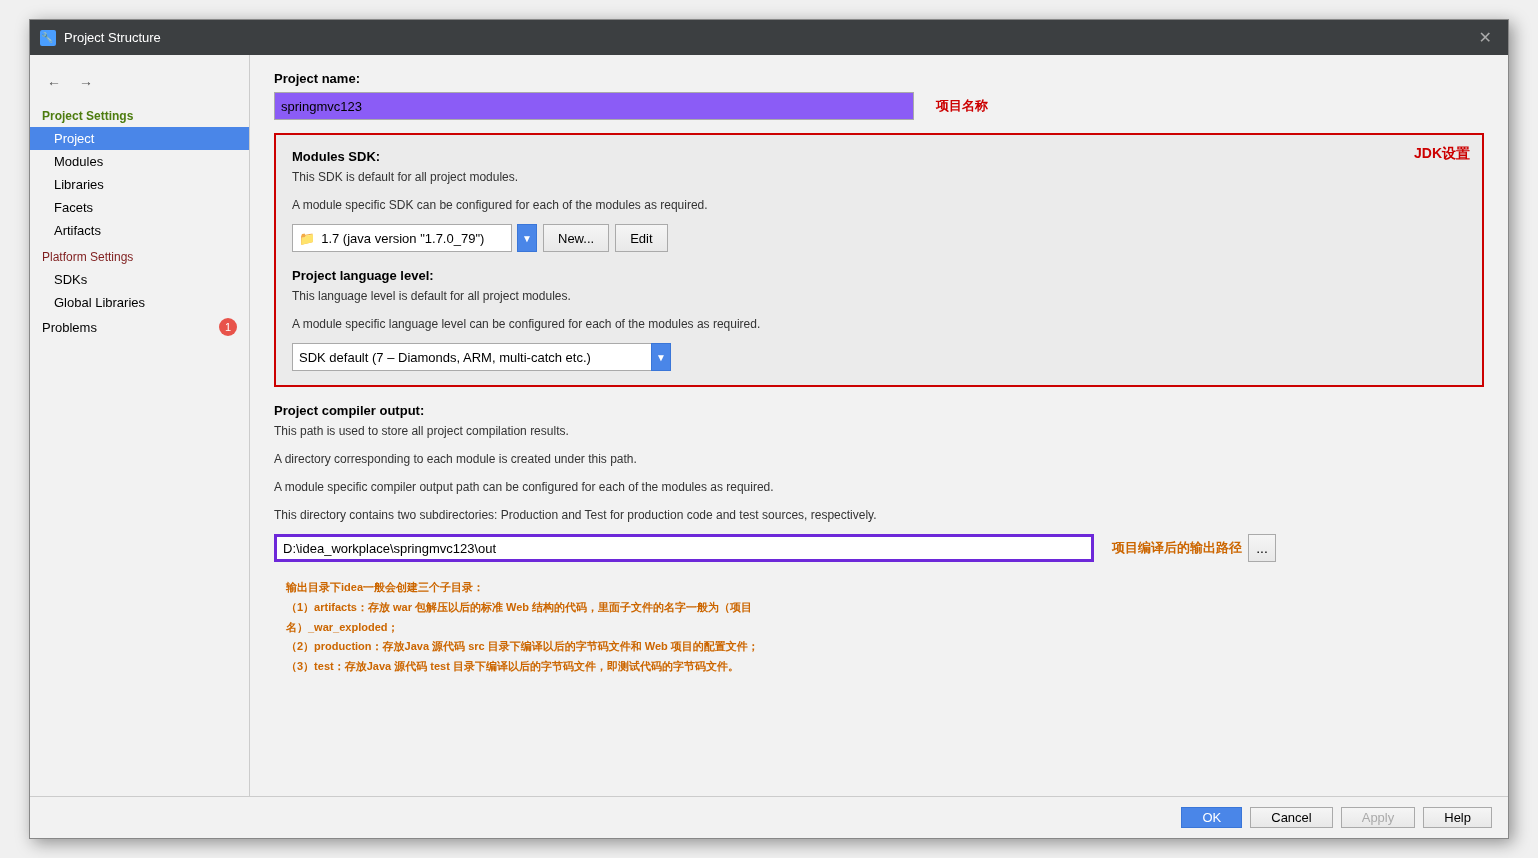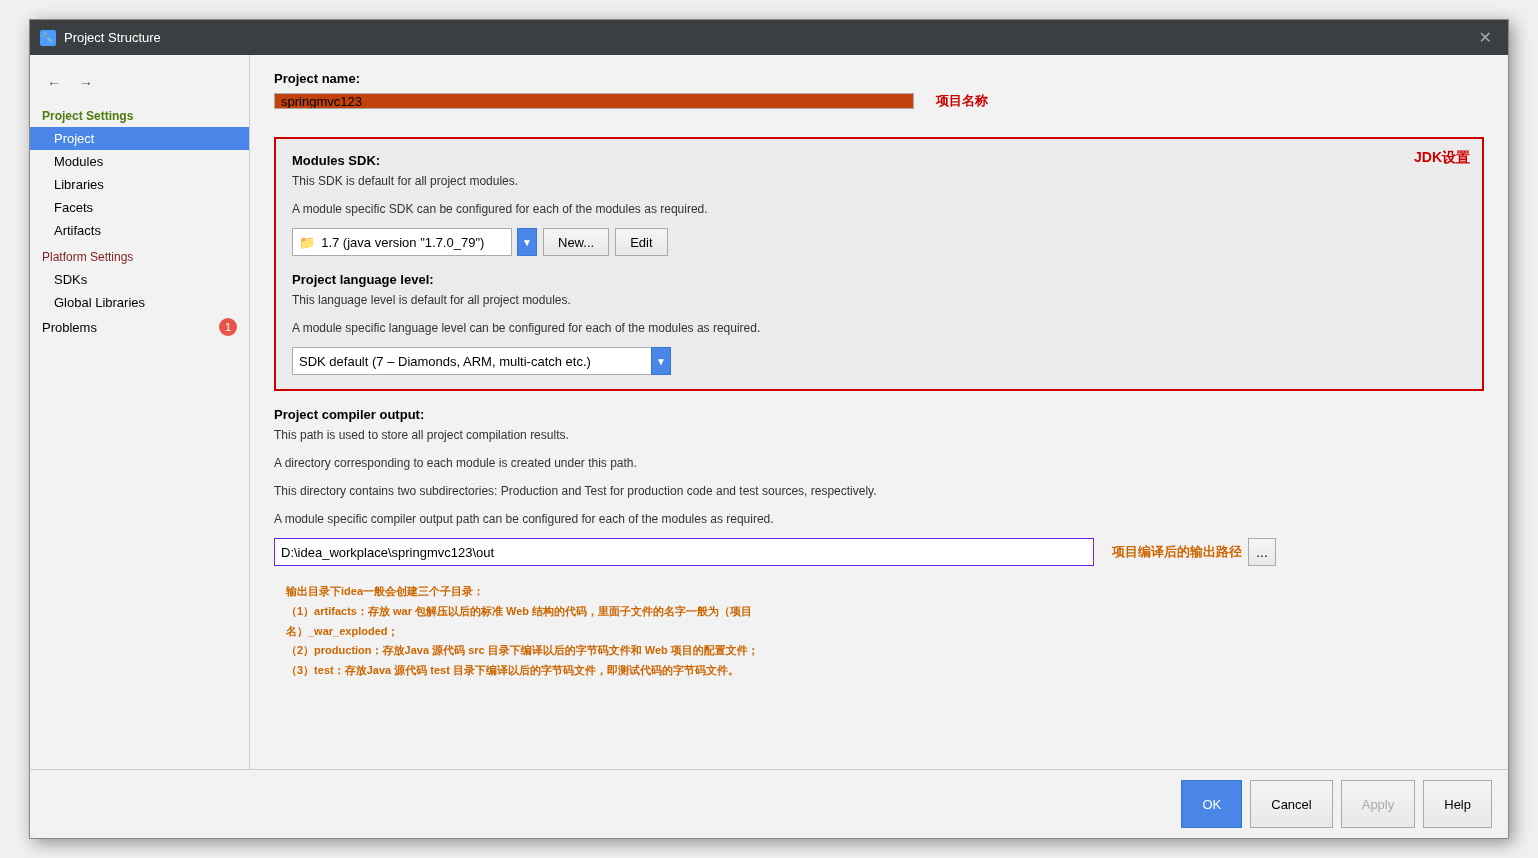--- a/index.html
+++ b/index.html
@@ -112,43 +112,43 @@
       overflow-y: auto;
       background: #f2f2f2;
     }
     .field-label {
       font-weight: bold;
       font-size: 13px;
       margin-bottom: 6px;
     }
     .text-input {
       width: 640px;
-      height: 16px;
-      border: 1px solid #aaa;
-      background: #c2410c;
+      height: 28px;
+      border: 1px solid #aaa;
+      background: #8b5cf6;
       padding: 2px 6px;
       font-size: 13px;
       outline: none;
     }
     .annotation-red {
       color: #cc0000;
       font-size: 13px;
       font-weight: bold;
       margin-left: 12px;
     }
     .annotation-orange {
       color: #cc6600;
       font-size: 13px;
       font-weight: bold;
       margin-left: 12px;
     }
     .project-name-row {
       display: flex;
       align-items: center;
-      margin-bottom: 27px;
+      margin-bottom: 13px;
     }
     .sdk-section {
       border: 2px solid #cc0000;
       background: #ebebeb;
       padding: 14px 16px;
       margin-bottom: 16px;
       position: relative;
     }
     .section-title {
       font-weight: bold;
@@ -229,21 +229,21 @@
     .output-row {
       display: flex;
       align-items: center;
       gap: 6px;
       margin-top: 10px;
     }
     .output-input {
       flex: 1;
       max-width: 820px;
       height: 28px;
-      border: 1px solid #6d28d9;
+      border: 3px solid #6d28d9;
       background: #fff;
       padding: 4px 6px;
       font-size: 13px;
     }
     .browse-btn {
       width: 28px;
       height: 28px;
       border: 1px solid #aaa;
       background: linear-gradient(to bottom, #f5f5f5, #e8e8e8);
       cursor: pointer;
@@ -265,21 +265,21 @@
     .dialog-footer {
       display: flex;
       justify-content: flex-end;
       align-items: center;
       padding: 10px 16px;
       border-top: 1px solid #ccc;
       background: #f2f2f2;
       gap: 8px;
     }
     .footer-btn {
-      height: 48px;
+      height: 21px;
       padding: 0 20px;
       border: 1px solid #aaa;
       background: linear-gradient(to bottom, #f5f5f5, #e8e8e8);
       cursor: pointer;
       font-size: 13px;
     }
     .footer-btn.primary {
       background: #4a86e8;
       color: #fff;
       border-color: #3a76d8;
@@ -375,22 +375,22 @@
             </div>
             <div class="dropdown-arrow">▼</div>
           </div>
         </div>
       </div>
 
       <div class="compiler-section">
         <div class="section-title">Project compiler output:</div>
         <div class="section-desc">This path is used to store all project compilation results.</div>
         <div class="section-desc">A directory corresponding to each module is created under this path.</div>
+        <div class="section-desc">A module specific compiler output path can be configured for each of the modules as required.</div>
         <div class="section-desc">This directory contains two subdirectories: Production and Test for production code and test sources, respectively.</div>
-        <div class="section-desc">A module specific compiler output path can be configured for each of the modules as required.</div>
         <div class="output-row">
           <input type="text" class="output-input" value="D:\idea_workplace\springmvc123\out" style="">
           <span class="annotation-orange">项目编译后的输出路径</span>
           <div class="browse-btn">...</div>
         </div>
       </div>
 
       <div class="note-section">
         <div class="note-line">输出目录下idea一般会创建三个子目录：</div>
         <div class="note-line">（1）artifacts：存放 war 包解压以后的标准 Web 结构的代码，里面子文件的名字一般为（项目</div>

